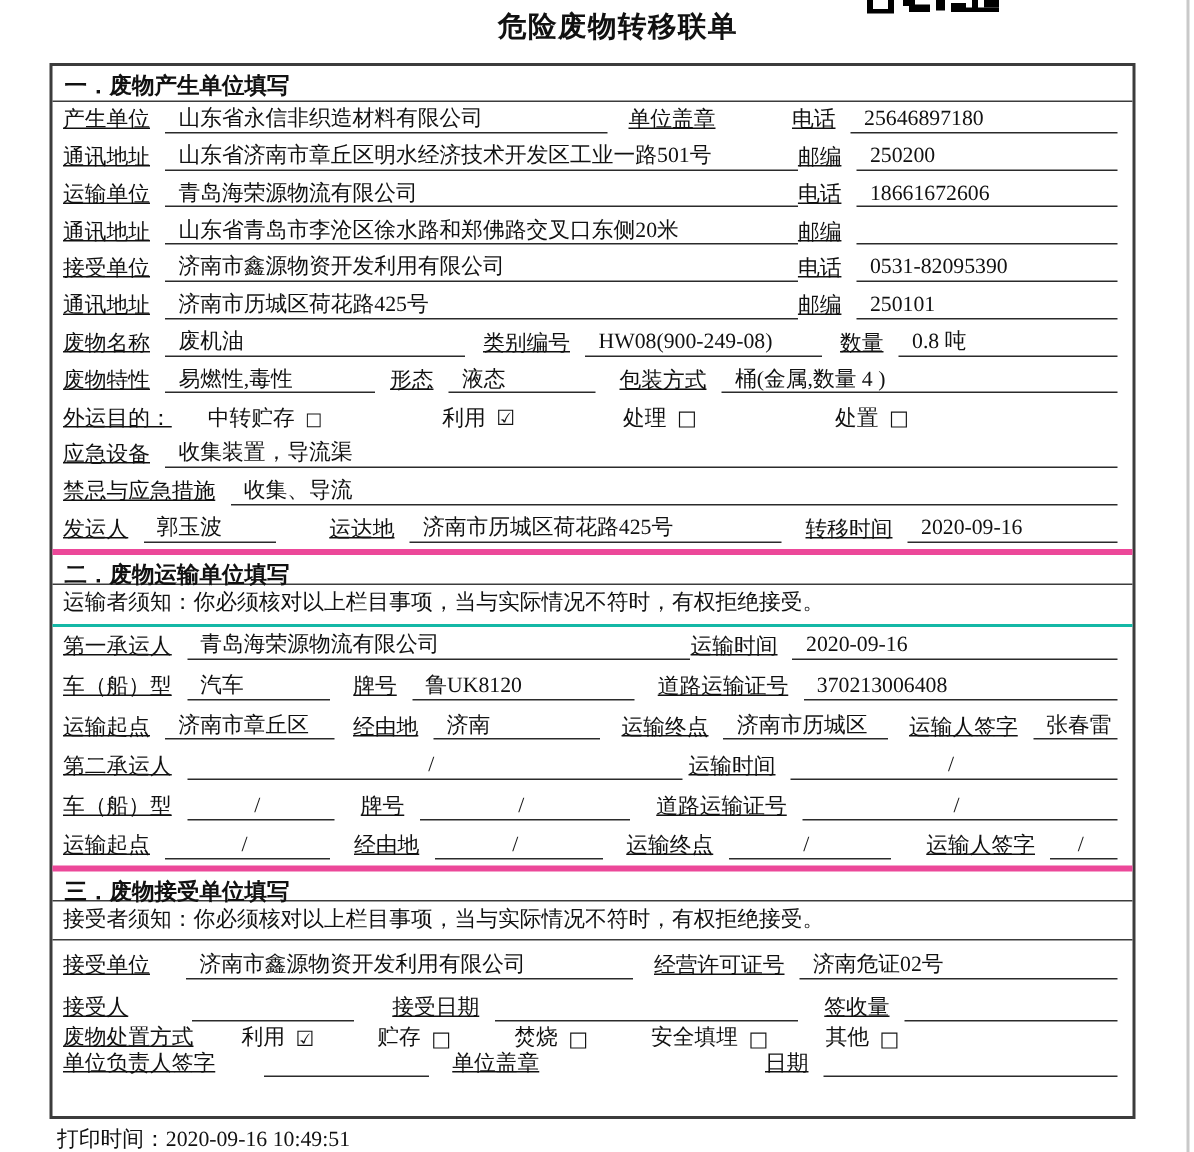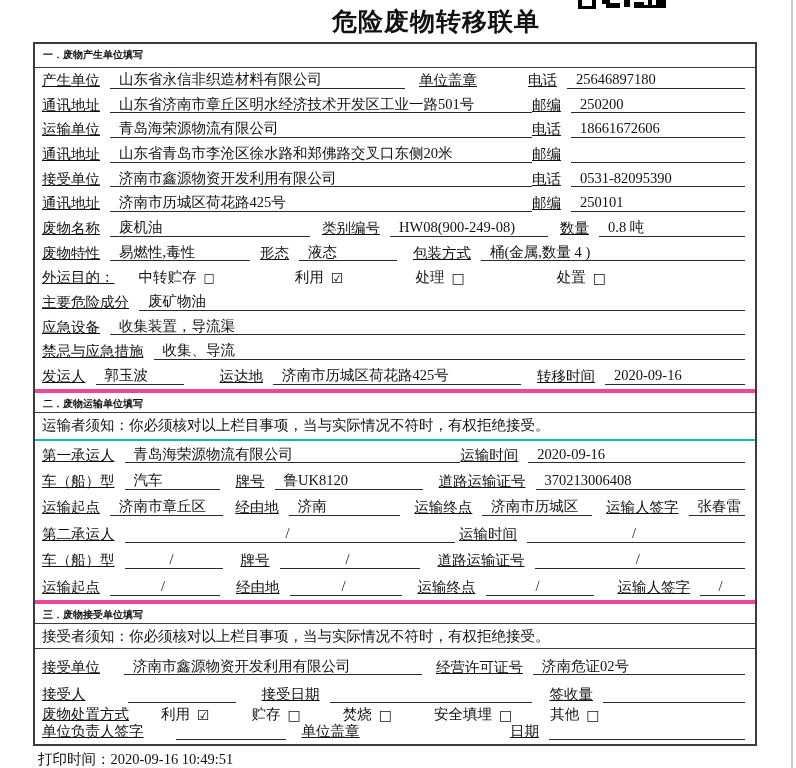--- a/index.html
+++ b/index.html
@@ -1,25 +1,25 @@
 <!DOCTYPE html>
 <html><head>
 <meta charset="utf-8">
 <style>
   * { box-sizing: border-box; margin: 0; padding: 0; }
   html,body { width:796px; height:768px; background:#fff; overflow:hidden;
     font-family:"Liberation Serif","DejaVu Serif",serif; color:#111; }
   .top { position:relative; height:42px; }
   .serial { position:absolute; left:40px; top:15px; font-size:14.5px; }
-  .title { position:absolute; left:332px; top:5px; font-size:25px; font-weight:bold; letter-spacing:1px; }
+  .title { position:absolute; left:332px; top:5px; font-size:19px; font-weight:bold; letter-spacing:1px; }
   .qr { position:absolute; left:578px; top:0; }
   .edge-line { position:absolute; left:791px; top:0; width:2px; height:768px; background:#c9c9c9; }
   .box { position:absolute; left:33px; top:42px; width:724px; height:704px;
     border:2px solid #3c3c3c; background:#fff; display:flex; flex-direction:column; }
-  .sec-head { font-weight:bold; font-size:10px; padding:4px 0 2px 8px;
+  .sec-head { font-weight:bold; font-size:15px; padding:4px 0 2px 8px;
     border-bottom:1px solid #3c3c3c; }
   .bt { border-top:4px solid #ec4899; }
   .r { display:flex; align-items:flex-end; padding:0 10px 4px 7px; font-size:14.5px; line-height:1.15; }
   .h1 { height:24.8px; }
   .hh { height:24px; }
   .hn2 { height:28px; border-bottom:2px solid #14b8a6; align-items:center; padding-bottom:0; }
   .h2 { height:26.6px; }
   .hn3 { height:26px; border-bottom:1px solid #3c3c3c; align-items:center; padding-bottom:0; }
   .h3a { height:30px; } .h3b { height:28px; } .h3c { height:20px; } .h3d { height:17px; }
   .lbl { white-space:nowrap; margin-right:10px;text-decoration:underline; }
@@ -135,24 +135,20 @@
     <span class="ck" style="margin-left:72px">
       <span>处理</span>
       <span class="ckbx">□</span>
     </span>
     <span class="ck" style="margin-left:92px">
       <span>处置</span>
       <span class="ckbx">□</span>
     </span>
   </div>
 
-  <div class="r h1">
-    <span class="lbl">主要危险成分</span>
-    <span class="val grow">废矿物油</span>
-  </div>
 
   <div class="r h1">
     <span class="lbl">应急设备</span>
     <span class="val grow">收集装置，导流渠</span>
   </div>
 
   <div class="r h1">
     <span class="lbl">禁忌与应急措施</span>
     <span class="val grow">收集、导流</span>
   </div>

